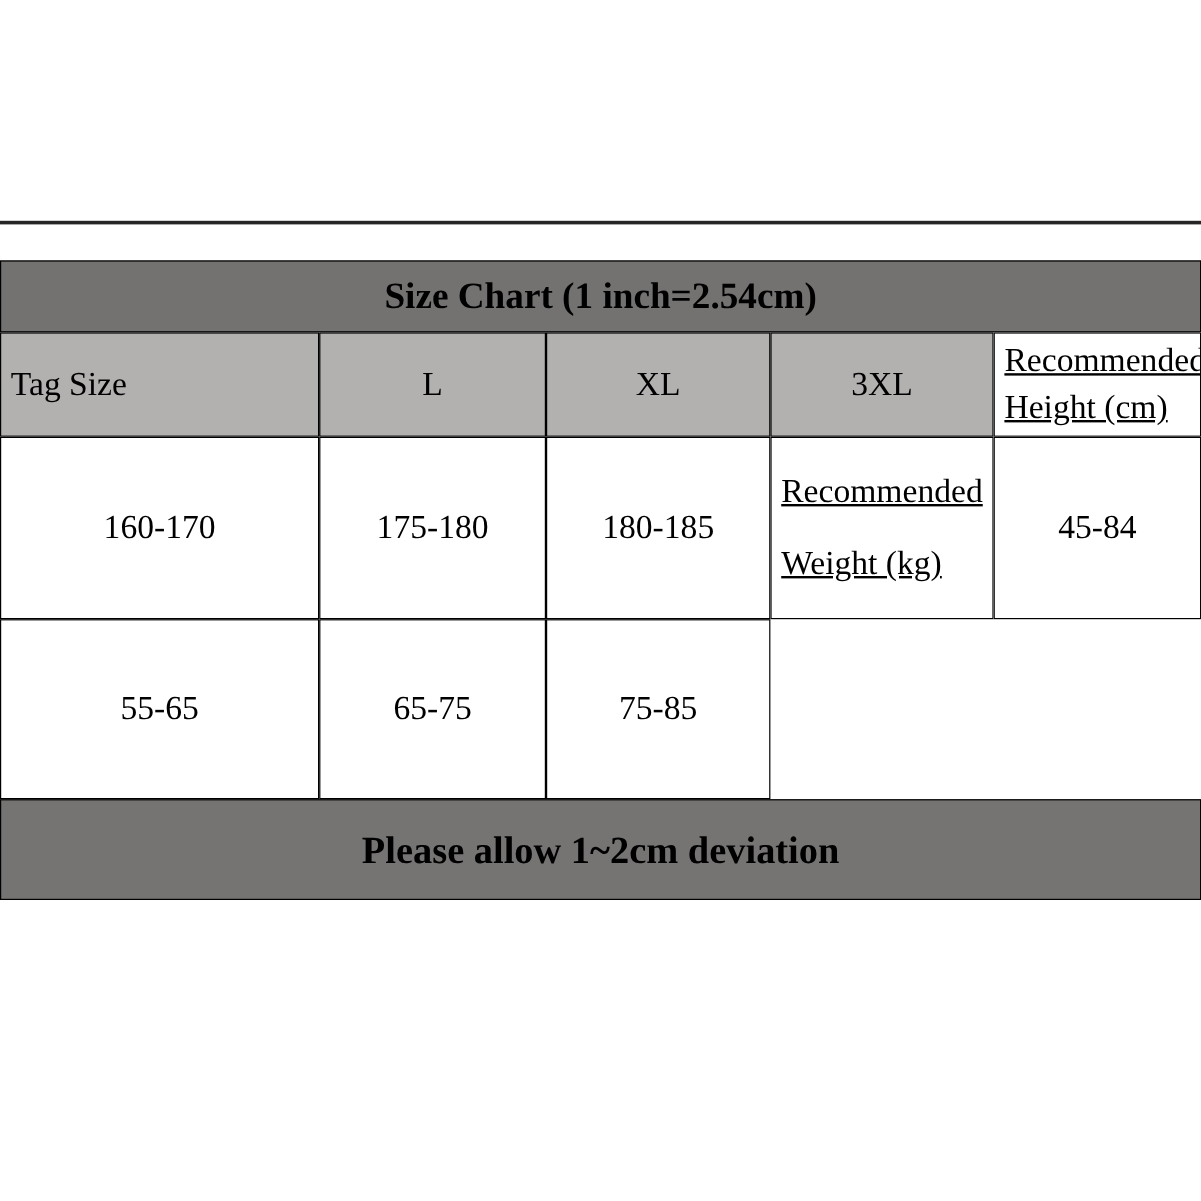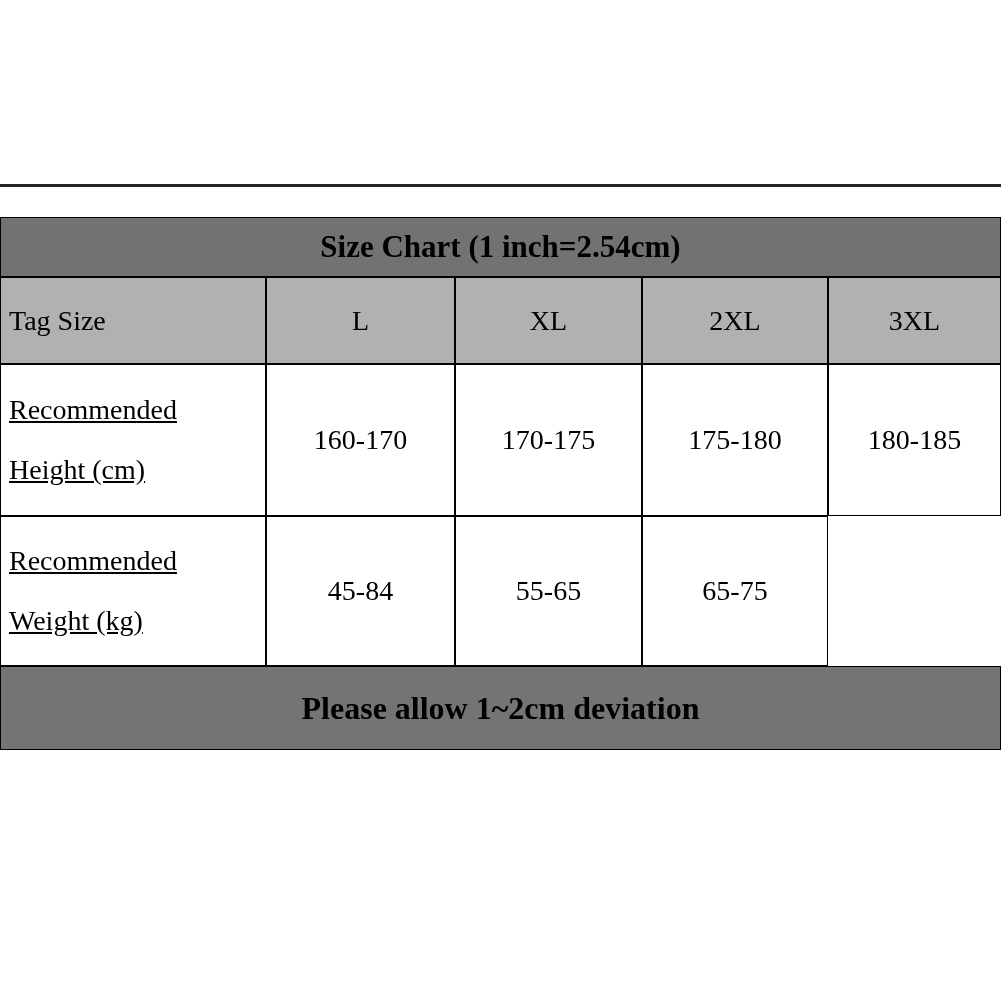--- a/index.html
+++ b/index.html
@@ -66,37 +66,36 @@
 
 <div class="size-table">
 
   <div class="cell span-all title-cell">
     <span>Size Chart (1 inch=2.54cm)</span>
   </div>
 
   <div class="cell header-cell label-col">Tag Size</div>
   <div class="cell header-cell">L</div>
   <div class="cell header-cell">XL</div>
-  <div class="cell header-cell">2XL</div>
   <div class="cell header-cell">3XL</div>
 
   <div class="cell value-cell label-col label-stack">
     <span>Recommended</span>
     <span>Height (cm)</span>
   </div>
   <div class="cell value-cell">160-170</div>
-  <div class="cell value-cell">170-175</div>
   <div class="cell value-cell">175-180</div>
   <div class="cell value-cell">180-185</div>
 
   <div class="cell value-cell label-col label-stack">
     <span>Recommended</span>
     <span>Weight (kg)</span>
   </div>
   <div class="cell value-cell">45-84</div>
   <div class="cell value-cell">55-65</div>
   <div class="cell value-cell">65-75</div>
+  <div class="cell value-cell">75-85</div>
 
   <div class="cell span-all footer-cell">
     <span>Please allow 1~2cm deviation</span>
   </div>
 
 </div>
 
 </body></html>

